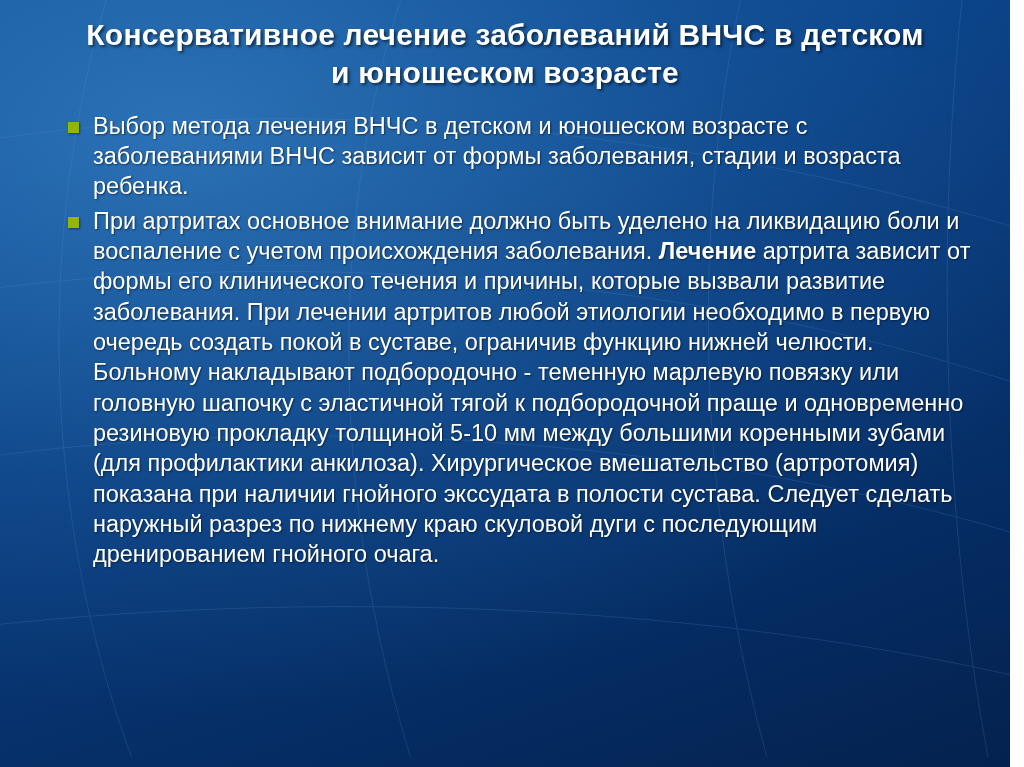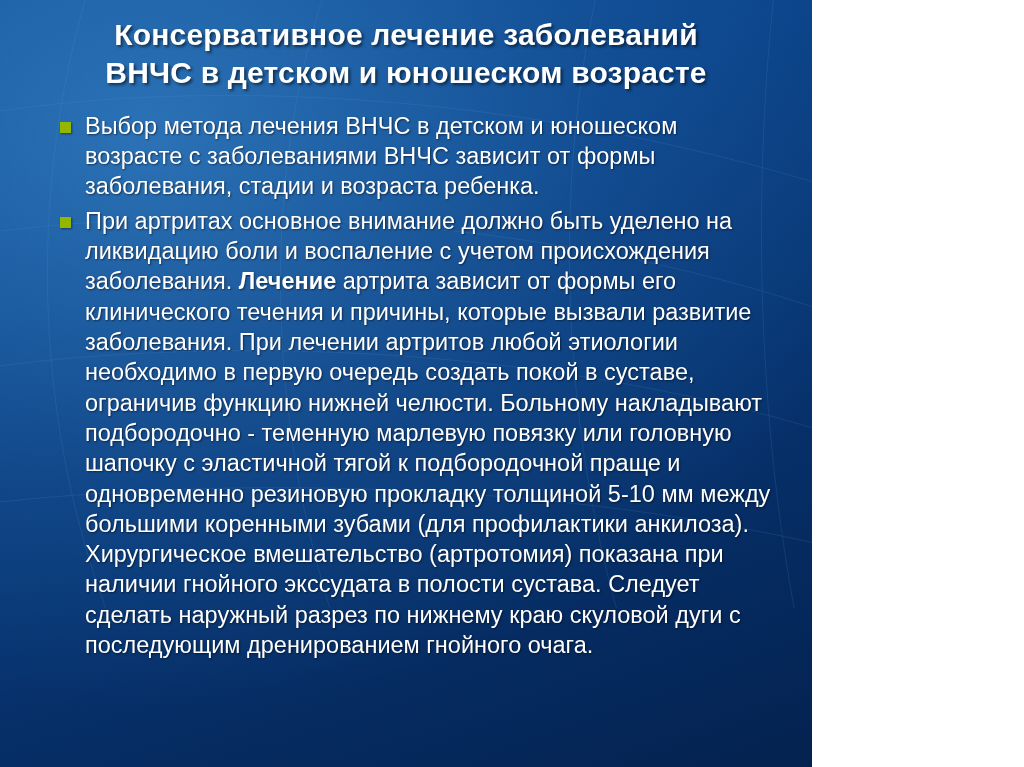--- a/index.html
+++ b/index.html
@@ -7,21 +7,21 @@
     padding: 0;
   }
   body {
     width: 1024px;
     height: 767px;
     overflow: hidden;
     font-family: "Liberation Sans", sans-serif;
   }
   .slide {
     position: relative;
-    width: 812px;
+    width: 1010px;
     height: 767px;
     box-sizing: border-box;
     background:
       radial-gradient(ellipse 150% 120% at 18% 18%, rgba(70,150,215,0.55) 0%, rgba(40,110,180,0.28) 38%, rgba(10,55,115,0.05) 62%, rgba(6,40,92,0) 78%),
       linear-gradient(160deg, #0d4c94 0%, #0a4288 28%, #073471 58%, #052a5f 80%, #04224f 100%);
       overflow: hidden;
   }
   
   .globe-lines {
     position: absolute;
@@ -36,21 +36,21 @@
     text-align: center;
     color: #ffffff;
     font-size: 30px;
     line-height: 1.28;
     font-weight: bold;
     text-shadow: 2px 2px 3px rgba(0,0,0,0.55);
     letter-spacing: 0.2px;
   }
   .body-block {
     position: relative;
-    margin: 18px 0 0 0;
+    margin: 18px 0 0 8px;
     padding: 0 34px 0 56px;
   }
   .bullet-row {
     display: flex;
     align-items: flex-start;
     margin-bottom: 4px;
   }
   .bullet-marker {
     flex: 0 0 auto;
     width: 11px;

